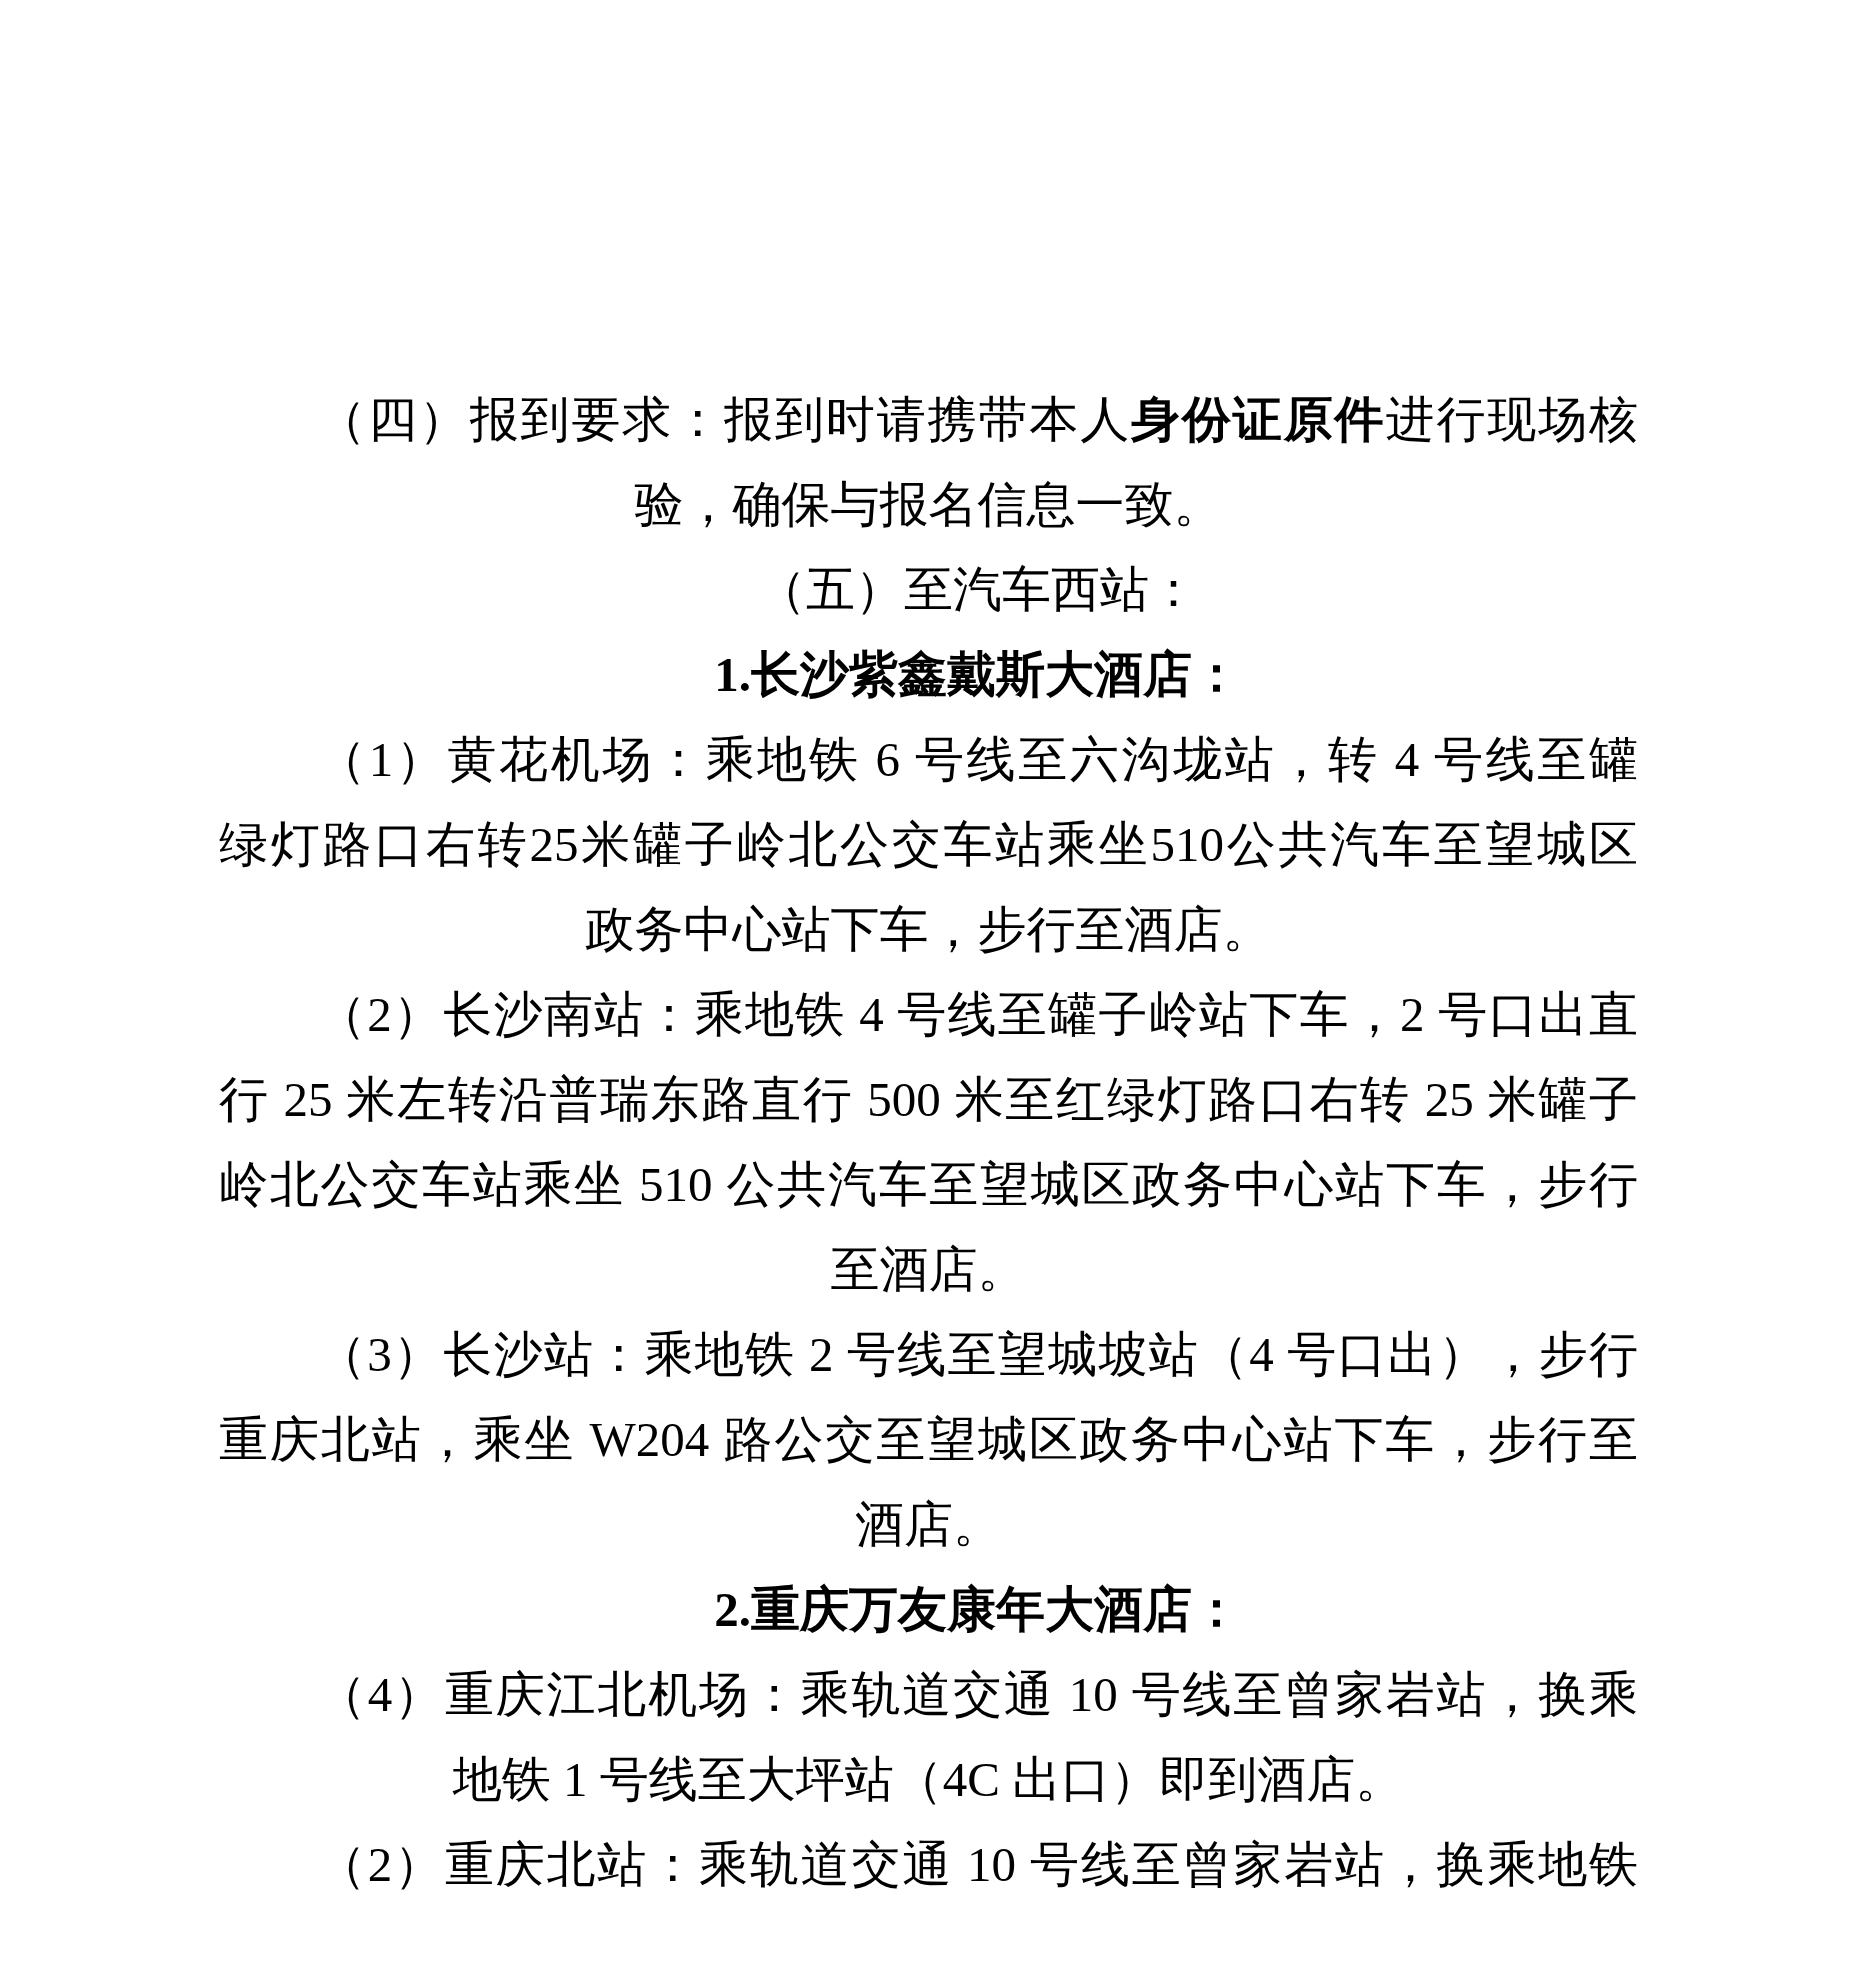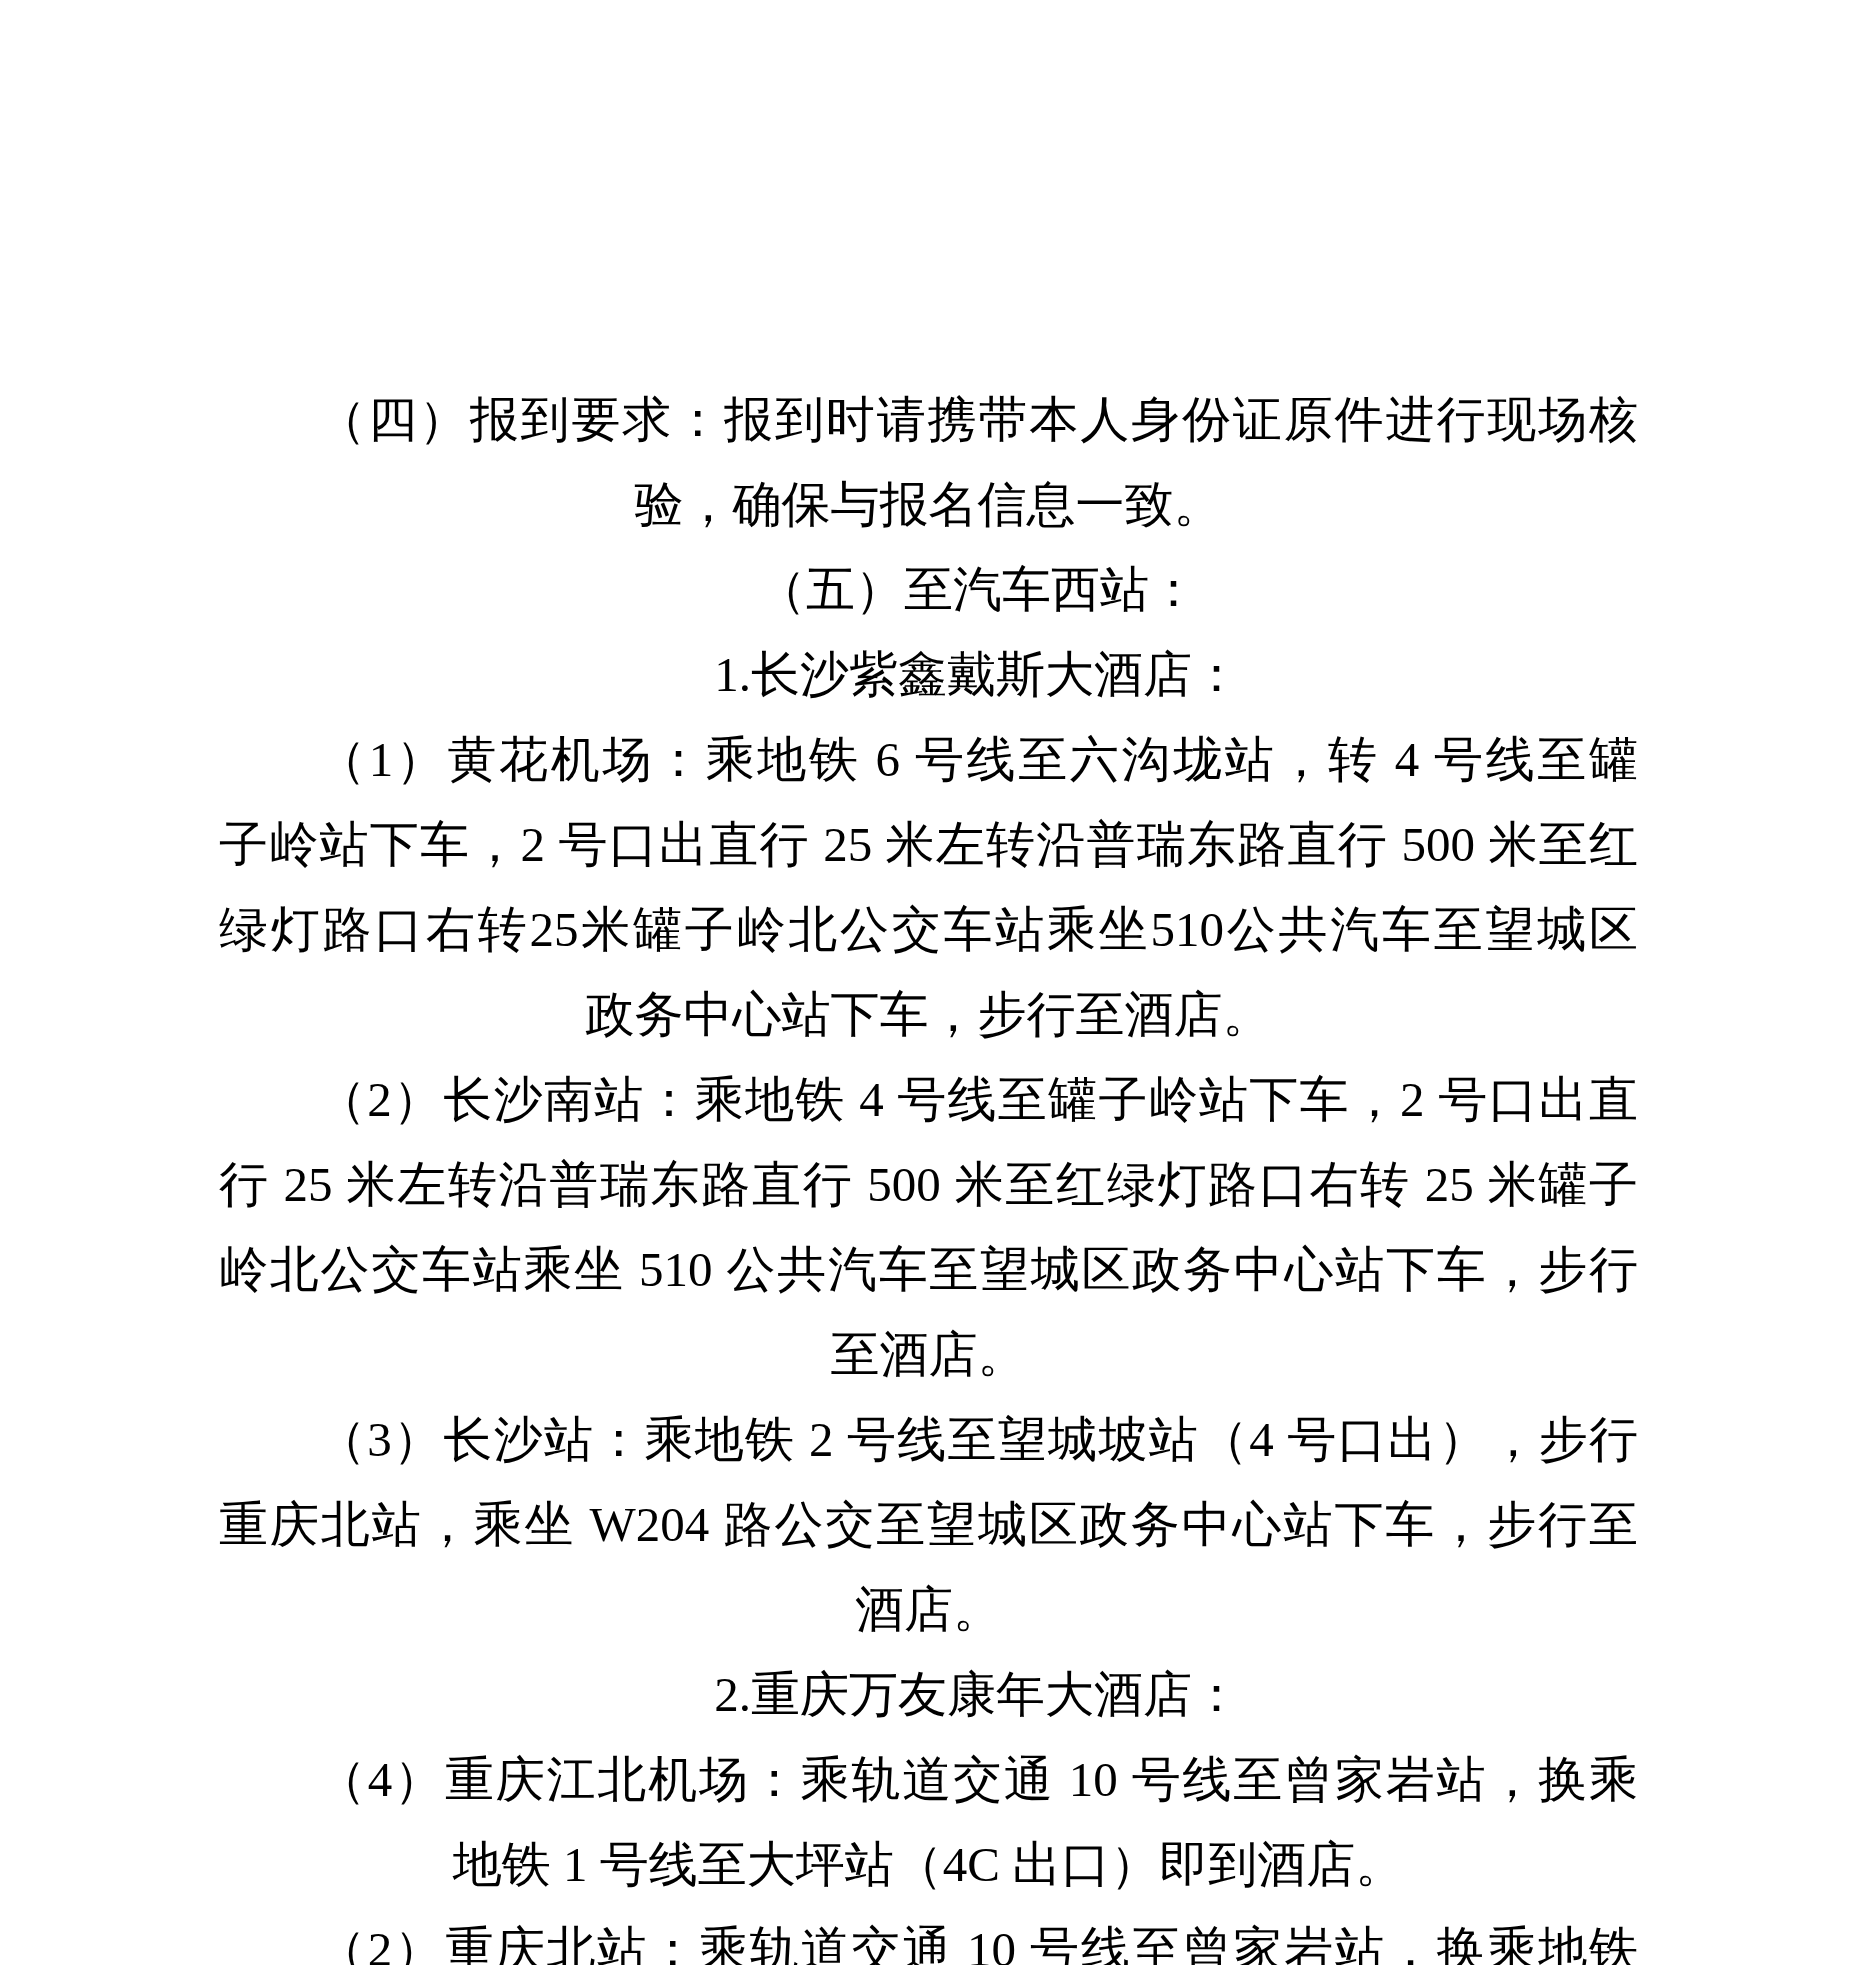--- a/index.html
+++ b/index.html
@@ -39,40 +39,39 @@
   }
   .fill {
     text-align: justify;
     text-align-last: justify;
     text-justify: inter-character;
   }
   .indent {
     text-indent: 2em;
   }
   .bold-heading, .bold-run {
-    font-weight: 400;
+    font-weight: 700;
   }
 </style>
 </head>
 <body>
 
 <div class="doc-page">
 
   <div class="doc-content">
 
     <div class="line indent fill"><span>（四）报到要求：报到时请携带本人</span><span class="bold-run">身份证原件</span><span>进行现场核</span></div>
 
     <div class="line">验，确保与报名信息一致。</div>
 
     <div class="line indent">（五）至汽车西站：</div>
 
     <div class="line indent bold-heading">1.长沙紫鑫戴斯大酒店：</div>
 
     <div class="line indent fill">（1）黄花机场：乘地铁 6 号线至六沟垅站，转 4 号线至罐</div>
-    <div class="line fill">子岭站下车，2 号口出直行 25 米左转沿普瑞东路直行 500 米至红</div>
     <div class="line fill">绿灯路口右转25米罐子岭北公交车站乘坐510公共汽车至望城区</div>
     <div class="line">政务中心站下车，步行至酒店。</div>
 
     <div class="line indent fill">（2）长沙南站：乘地铁 4 号线至罐子岭站下车，2 号口出直</div>
     <div class="line fill">行 25 米左转沿普瑞东路直行 500 米至红绿灯路口右转 25 米罐子</div>
     <div class="line fill">岭北公交车站乘坐 510 公共汽车至望城区政务中心站下车，步行</div>
     <div class="line">至酒店。</div>
 
     <div class="line indent fill">（3）长沙站：乘地铁 2 号线至望城坡站（4 号口出），步行</div>
     <div class="line fill">重庆北站，乘坐 W204 路公交至望城区政务中心站下车，步行至</div>

